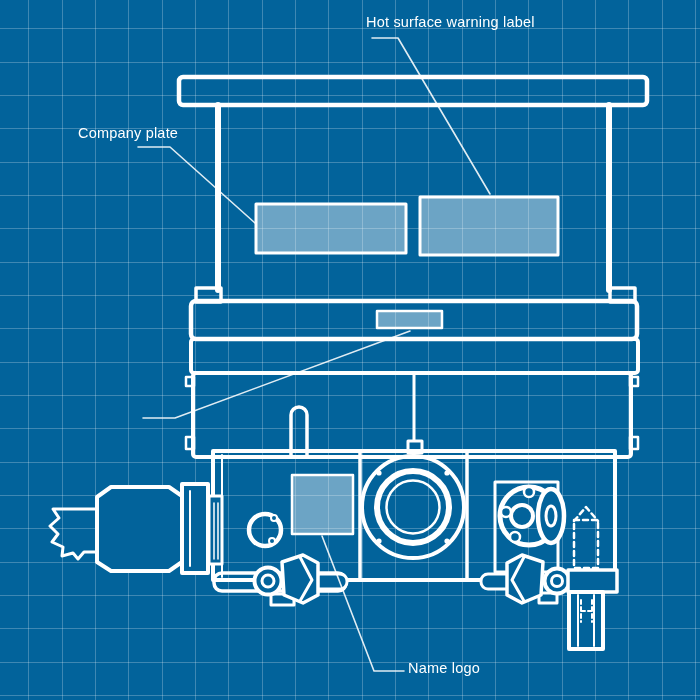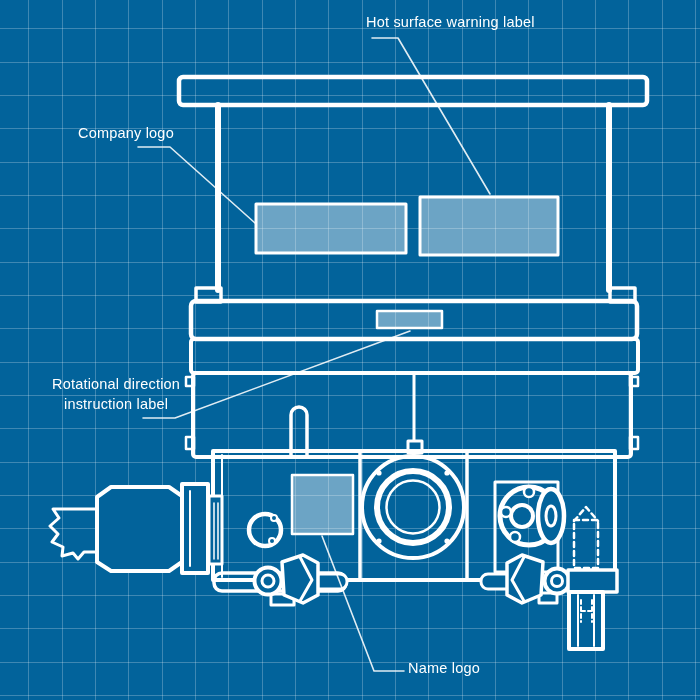--- a/index.html
+++ b/index.html
@@ -4,21 +4,20 @@
 <style>
   html,body{margin:0;padding:0;background:#02639B;}
   #stage{
     position:relative;width:700px;height:700px;overflow:hidden;
     background-color:#02639B;
     background-image:
       repeating-linear-gradient(to right, rgba(255,255,255,0.24) 0 1px, transparent 1px 33.33px),
       repeating-linear-gradient(to bottom, rgba(255,255,255,0.24) 0 1px, transparent 1px 33.33px);
     background-position:-5px -5px;
     font-family:"Liberation Sans", sans-serif;
-    text-align:center;
   }
   svg{position:absolute;left:0;top:0;}
   .callout{
     position:absolute;color:#ffffff;font-size:14.5px;letter-spacing:.2px;
     white-space:pre-line;line-height:1.38;
   }
   #lbl-hot{left:366px;top:12px;}
   #lbl-logo{left:78px;top:123px;}
   #lbl-rot{left:52px;top:374px;}
   #lbl-name{left:408px;top:658px;}
@@ -132,17 +131,15 @@
       <g stroke="rgba(255,255,255,0.88)" stroke-width="1.6" fill="none">
         <path d="M372 38 L398 38 L490 194"></path>
         <path d="M138 147 L170 147 L255 223"></path>
         <path d="M143 418 L175 418 L410 331"></path>
         <path d="M322 536 L374 671 L404 671"></path>
       </g>
     </g>
   </svg>
 
   <div id="lbl-hot" class="callout">Hot surface warning label</div>
-  <div id="lbl-logo" class="callout">Company logo</div>
-  <div id="lbl-rot" class="callout">Rotational direction
-instruction label</div>
+  <div id="lbl-logo" class="callout">Company plate</div>
   <div id="lbl-name" class="callout">Name logo</div>
 </div>
 
 </body></html>

